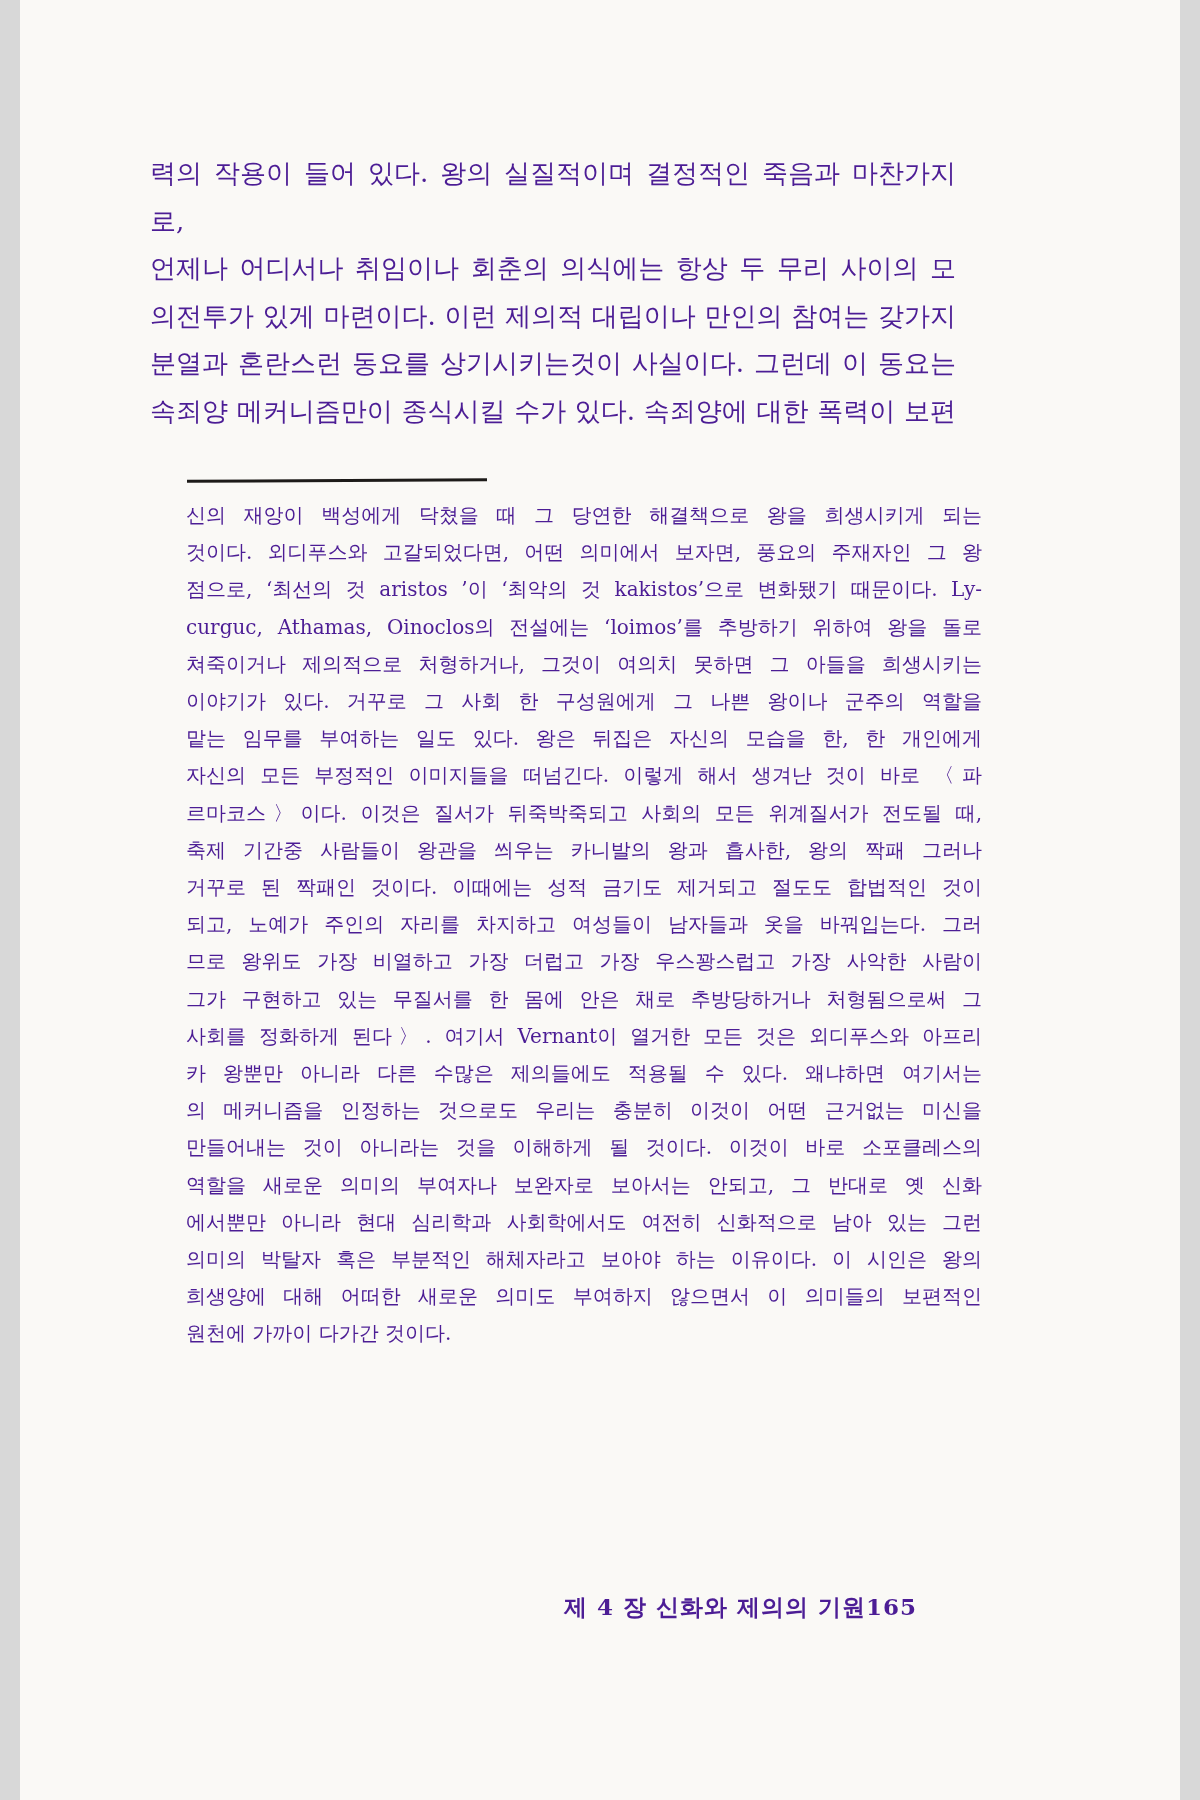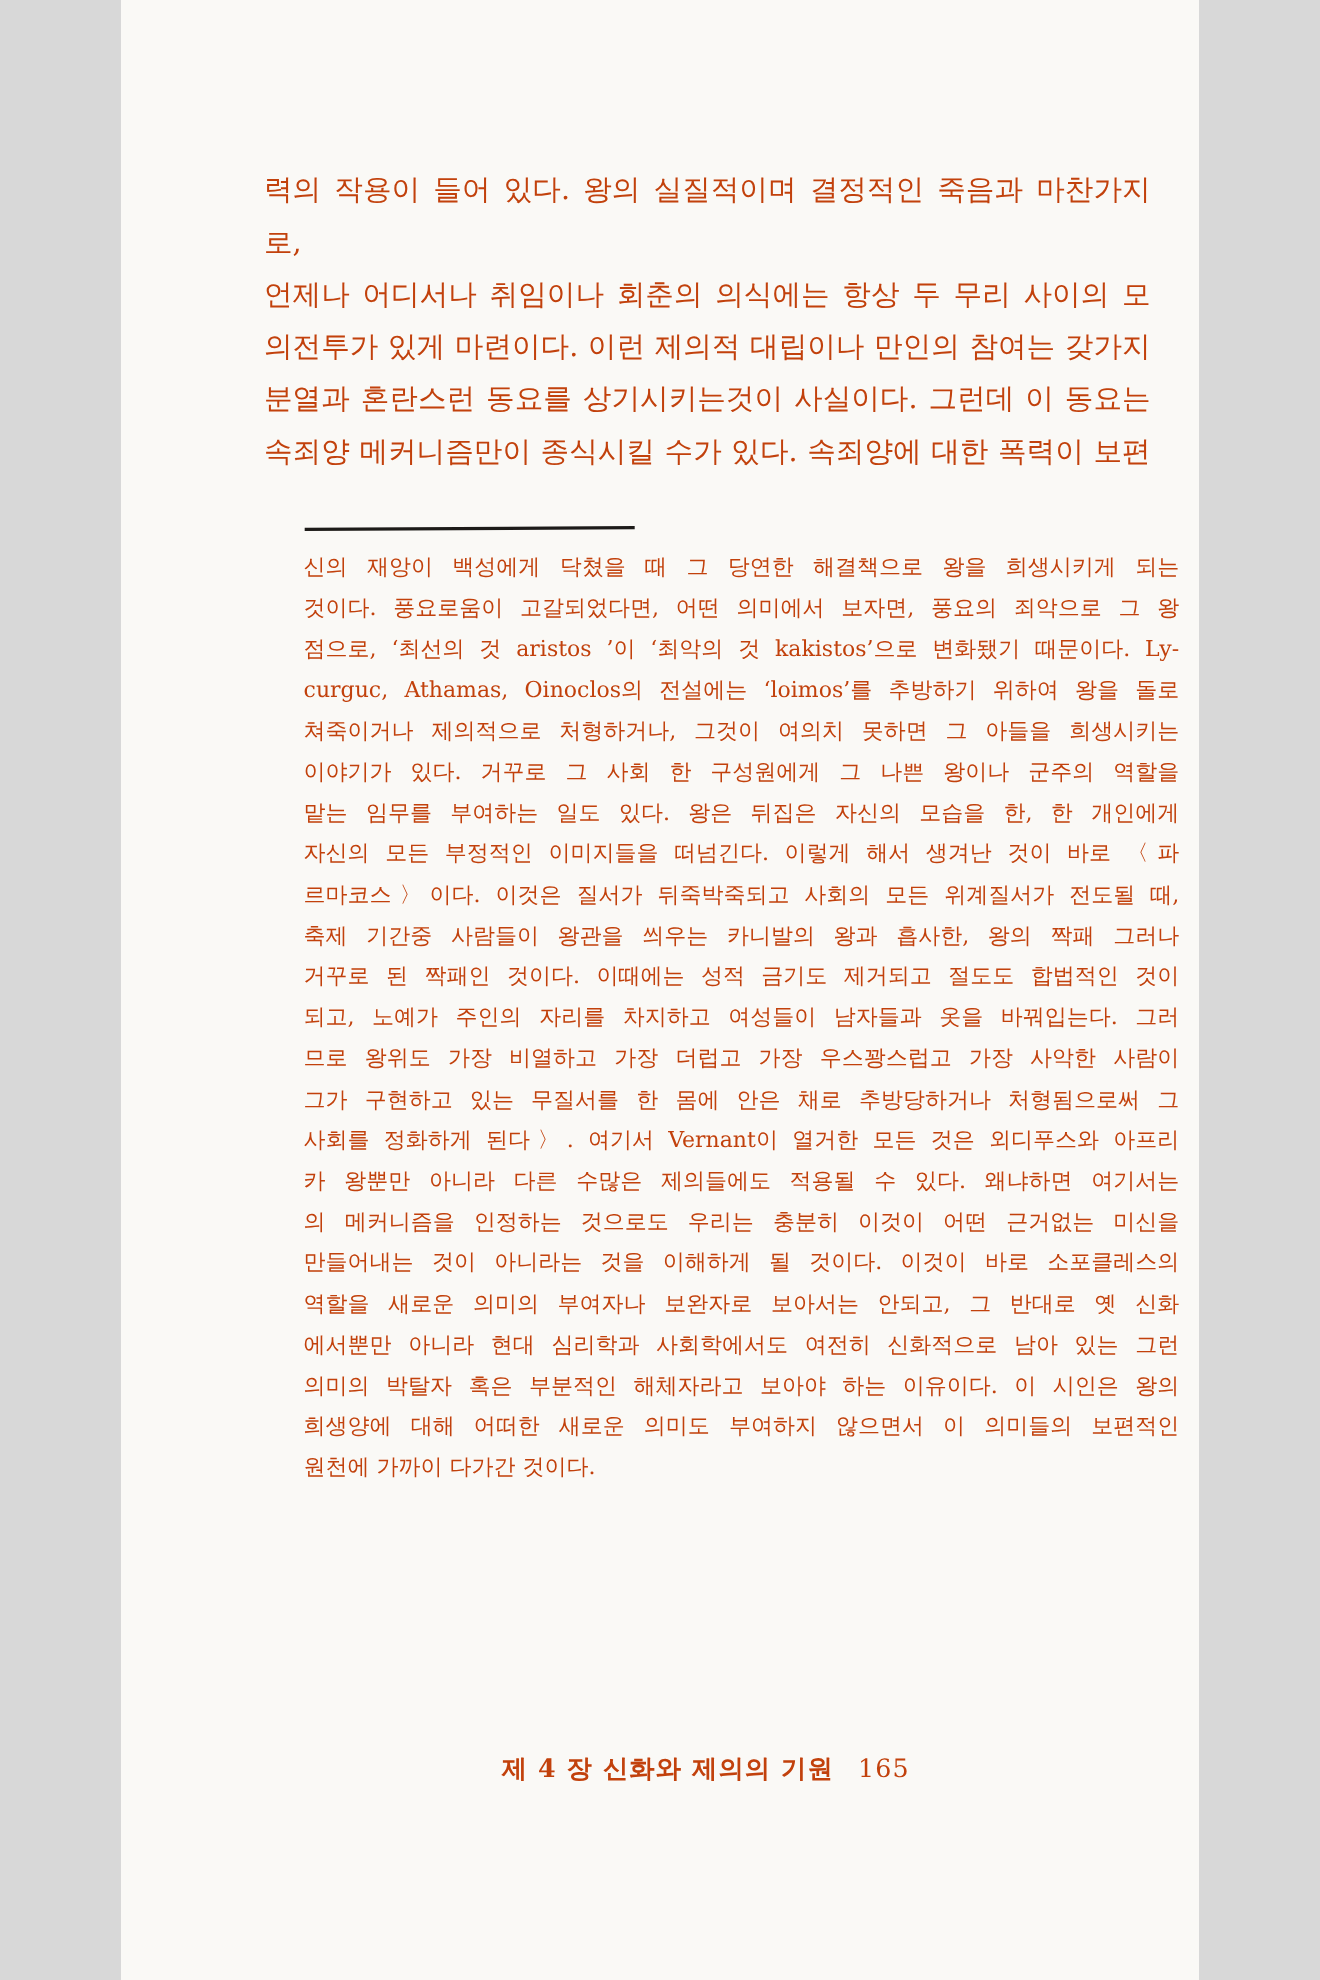--- a/index.html
+++ b/index.html
@@ -1,22 +1,22 @@
 <!DOCTYPE html>
 <html><head>
 <meta charset="utf-8">
 <style>
   html, body { margin: 0; padding: 0; background: #d8d8d8; }
   .page {
     position: relative;
-    width: 980px;
+    width: 1160px;
     height: 1800px;
     margin: 0 auto;
     background: #faf9f6;
-    color: #c2410c;
+    color: #4c1d95;
     font-family: "DejaVu Serif", serif;
     overflow: hidden;
   }
   .body-text {
     position: absolute;
     left: 130px;
     top: 150px;
     width: 806px;
     font-size: 26px;
     line-height: 47.5px;
@@ -53,42 +53,41 @@
   .page-footer {
     position: absolute;
     top: 1592px;
     right: 263px;
     font-size: 23px;
     font-weight: bold;
     letter-spacing: 1px;
     white-space: nowrap;
   }
   .page-footer .page-number {
-    margin-left: 22px;
-    font-weight: normal;
+    font-weight: bold;
   }
 </style>
 </head>
 <body>
 
 <div class="page">
 
   <div class="body-text">
     <div class="line">력의 작용이 들어 있다. 왕의 실질적이며 결정적인 죽음과 마찬가지로,</div>
     <div class="line">언제나 어디서나 취임이나 회춘의 의식에는 항상 두 무리 사이의 모</div>
     <div class="line">의전투가 있게 마련이다. 이런 제의적 대립이나 만인의 참여는 갖가지</div>
     <div class="line">분열과 혼란스런 동요를 상기시키는것이 사실이다. 그런데 이 동요는</div>
     <div class="line">속죄양 메커니즘만이 종식시킬 수가 있다. 속죄양에 대한 폭력이 보편</div>
   </div>
 
   <div class="footnote-rule"></div>
 
   <div class="footnote">
     <div class="line">신의 재앙이 백성에게 닥쳤을 때 그 당연한 해결책으로 왕을 희생시키게 되는</div>
-    <div class="line">것이다. 풍요로움이 고갈되었다면, 어떤 의미에서 보자면, 풍요의 죄악으로 그 왕</div>
+    <div class="line">것이다. 외디푸스와 고갈되었다면, 어떤 의미에서 보자면, 풍요의 주재자인 그 왕</div>
     <div class="line">점으로, ‘최선의 것 aristos ’이 ‘최악의 것 kakistos’으로 변화됐기 때문이다. Ly-</div>
     <div class="line">curguc, Athamas, Oinoclos의 전설에는 ‘loimos’를 추방하기 위하여 왕을 돌로</div>
     <div class="line">쳐죽이거나 제의적으로 처형하거나, 그것이 여의치 못하면 그 아들을 희생시키는</div>
     <div class="line">이야기가 있다. 거꾸로 그 사회 한 구성원에게 그 나쁜 왕이나 군주의 역할을</div>
     <div class="line">맡는 임무를 부여하는 일도 있다. 왕은 뒤집은 자신의 모습을 한, 한 개인에게</div>
     <div class="line">자신의 모든 부정적인 이미지들을 떠넘긴다. 이렇게 해서 생겨난 것이 바로 〈파</div>
     <div class="line">르마코스〉이다. 이것은 질서가 뒤죽박죽되고 사회의 모든 위계질서가 전도될 때,</div>
     <div class="line">축제 기간중 사람들이 왕관을 씌우는 카니발의 왕과 흡사한, 왕의 짝패 그러나</div>
     <div class="line">거꾸로 된 짝패인 것이다. 이때에는 성적 금기도 제거되고 절도도 합법적인 것이</div>
     <div class="line">되고, 노예가 주인의 자리를 차지하고 여성들이 남자들과 옷을 바꿔입는다. 그러</div>

